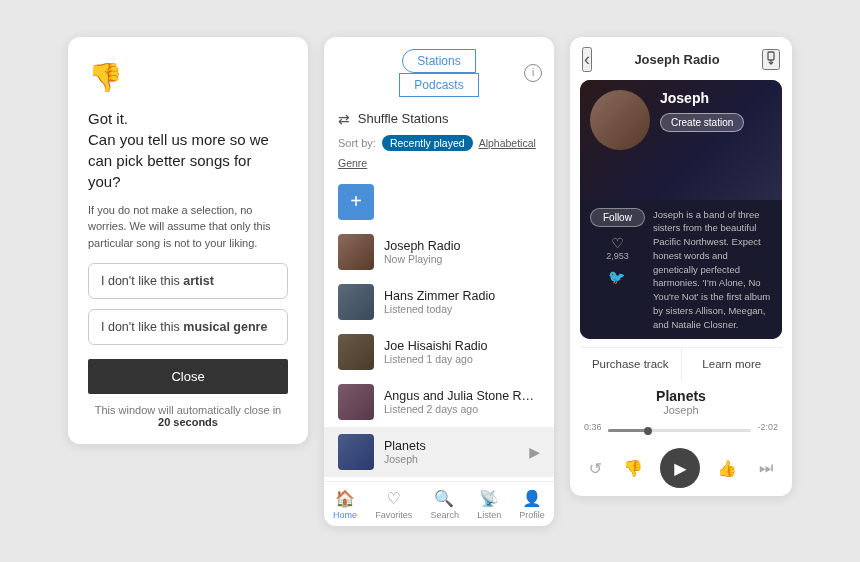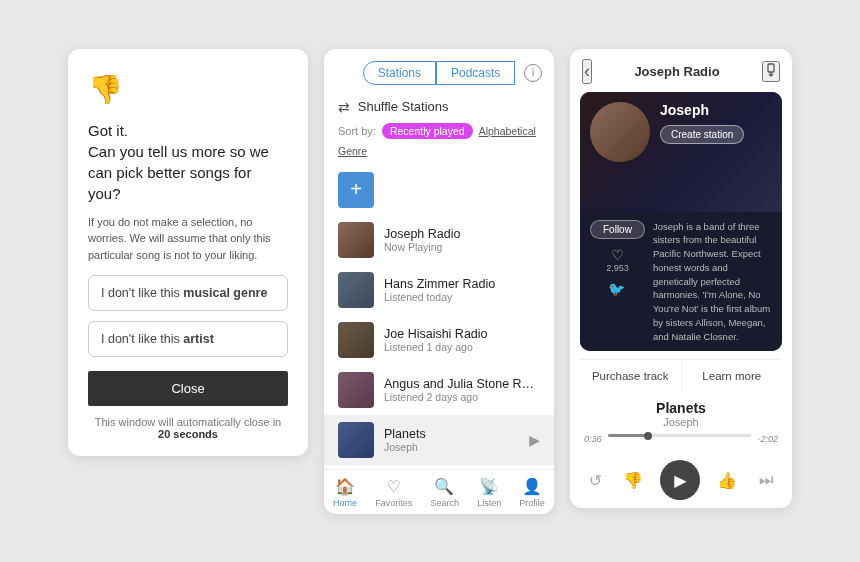--- a/index.html
+++ b/index.html
@@ -85,20 +85,21 @@
       padding: 0;
       overflow: hidden;
     }
     .tab-bar {
       display: flex;
       justify-content: center;
       align-items: center;
       gap: 0;
       padding: 12px 10px 8px;
       position: relative;
+      flex-direction: column;
     }
     .tab-btn {
       border: 1.5px solid #4a90d9;
       background: none;
       color: #4a90d9;
       font-size: 12px;
       padding: 4px 14px;
       cursor: pointer;
     }
     .tab-btn.active {
@@ -138,21 +139,21 @@
       display: flex;
       align-items: center;
       gap: 6px;
       padding: 0 14px 8px;
       font-size: 11px;
       color: #666;
       flex-wrap: wrap;
     }
     .sort-label { color: #888; }
     .sort-opt {
-      background: #d946ef;
+      background: #0369a1;
       color: #fff;
       border-radius: 12px;
       padding: 2px 8px;
       font-size: 10.5px;
       cursor: pointer;
     }
     .sort-opt-plain {
       color: #555;
       font-size: 10.5px;
       cursor: pointer;
@@ -336,24 +337,23 @@
     }
     .action-bar-btn:first-child { border-right: 1px solid #eee; }
     .now-playing-section {
       padding: 8px 14px 4px;
       text-align: center;
     }
     .track-title { font-size: 14px; font-weight: 600; color: #222; }
     .track-artist { font-size: 11px; color: #888; margin-bottom: 6px; }
     .progress-bar-container {
       display: flex;
-      align-items: flex-start;
+      align-items: flex-end;
       gap: 6px;
       margin-bottom: 8px;
-      font-style: italic;
     }
     .time-label { font-size: 9px; color: #888; }
     .progress-track {
       flex: 1;
       height: 3px;
       background: #e0e0e0;
       border-radius: 2px;
       position: relative;
     }
     .progress-fill {
@@ -406,24 +406,24 @@
 <div class="screen-container">
 
   <div class="panel panel-1">
     <div class="thumbs-icon">👎</div>
     <h2>
       <span>Got it.</span><br>
       <span>Can you tell us more so we can pick better songs for you?</span>
     </h2>
     <p class="subtitle">If you do not make a selection, no worries. We will assume that only this particular song is not to your liking.</p>
     <div class="option-box">
+      <span>I don't like this </span><b>artist</b>
+    </div>
+    <div class="option-box">
       <span>I don't like this </span><b>musical genre</b>
-    </div>
-    <div class="option-box">
-      <span>I don't like this </span><b>artist</b>
     </div>
     <button class="close-btn">Close</button>
     <p class="auto-close">
       <span>This window will automatically close in </span><b>20 seconds</b>
     </p>
   </div>
 
   <div class="panel panel-2">
     <div class="tab-bar">
       <button class="tab-btn active">Stations</button>

